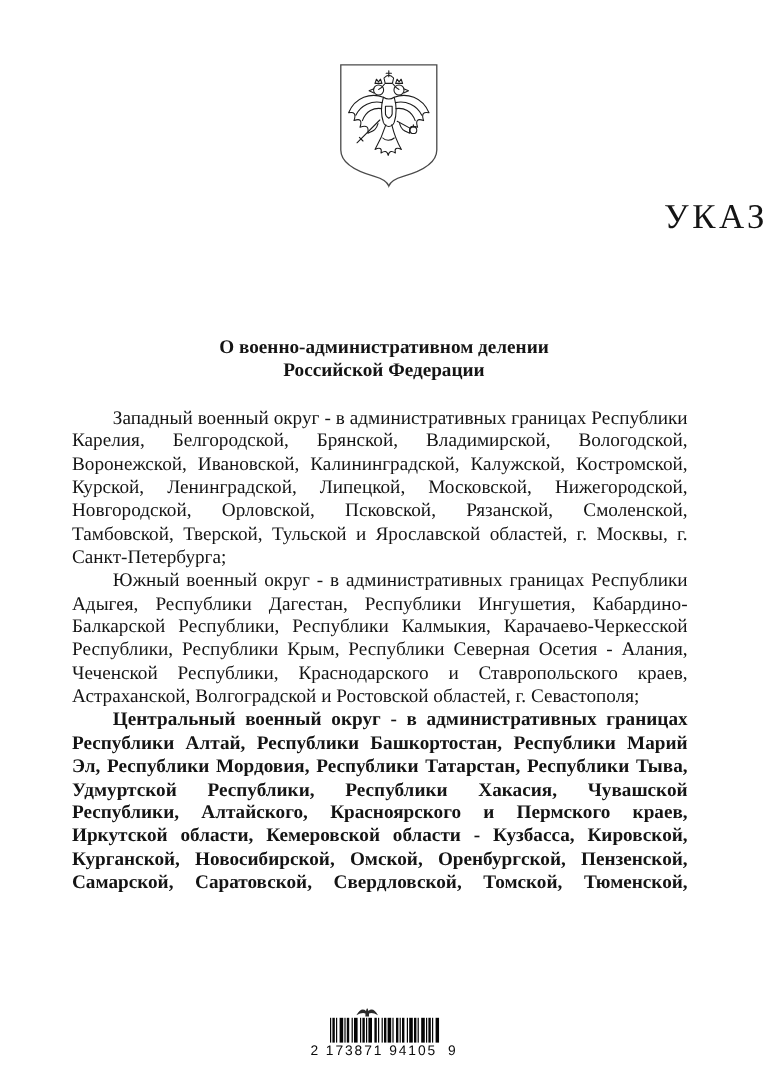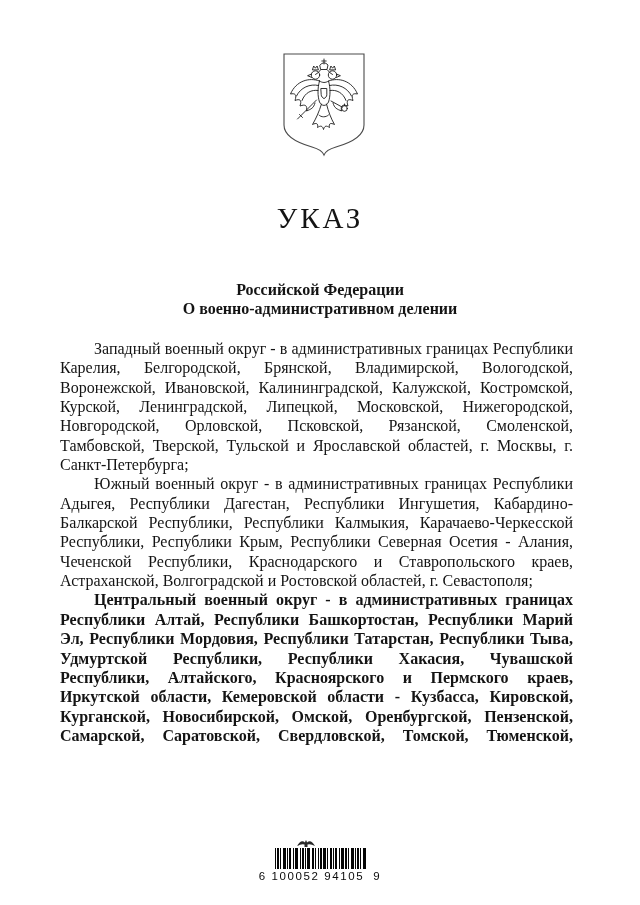--- a/index.html
+++ b/index.html
@@ -22,26 +22,25 @@
     width: 86px;
     height: 104px;
   }
 
   
   .decree-title {
     position: absolute;
     left: 0;
     top: 166px;
     width: 100%;
-    text-align: center;
+    text-align: right;
     font-size: 29px;
     letter-spacing: 3px;
     line-height: 1.1;
     white-space: nowrap;
-    margin-top: 37px;
   }
 
   
   .decree-issuer {
     position: absolute;
     left: 0;
     top: 210px;
     width: 100%;
     text-align: center;
     font-size: 18px;
@@ -162,22 +161,22 @@
 
       <path d="M40.5 51 C38 59 35 65.5 31.5 71.5 C35.5 69.5 37.5 70.5 36.5 74.5 C39.5 72.5 41.5 72.5 42.5 76.5 C43.5 72.5 45.5 72.5 48.5 74.5 C47.5 70.5 49.5 69.5 53.5 71.5 C50 65.5 47.5 59 45.5 51"></path>
       <path d="M38 62 C40 64.5 45 64.5 47.5 62"></path>
     </g>
   </svg>
 
   <div class="decree-title">УКАЗ</div>
 
 
   <div class="subject">
+    <div>О военно-административном делении</div>
     <div>Российской Федерации</div>
-    <div>О военно-административном делении</div>
   </div>
 
   <div class="body-text">
       <p>Западный военный округ - в административных границах Республики Карелия, Белгородской, Брянской, Владимирской, Вологодской, Воронежской, Ивановской, Калининградской, Калужской, Костромской, Курской, Ленинградской, Липецкой, Московской, Нижегородской, Новгородской, Орловской, Псковской, Рязанской, Смоленской, Тамбовской, Тверской, Тульской и Ярославской областей, г. Москвы, г. Санкт-Петербурга;</p>
       <p>Южный военный округ - в административных границах Республики Адыгея, Республики Дагестан, Республики Ингушетия, Кабардино-Балкарской Республики, Республики Калмыкия, Карачаево-Черкесской Республики, Республики Крым, Республики Северная Осетия - Алания, Чеченской Республики, Краснодарского и Ставропольского краев, Астраханской, Волгоградской и Ростовской областей, г. Севастополя;</p>
       <p class="continued">Центральный военный округ - в административных границах Республики Алтай, Республики Башкортостан, Республики Марий Эл, Республики Мордовия, Республики Татарстан, Республики Тыва, Удмуртской Республики, Республики Хакасия, Чувашской Республики, Алтайского, Красноярского и Пермского краев, Иркутской области, Кемеровской области - Кузбасса, Кировской, Курганской, Новосибирской, Омской, Оренбургской, Пензенской, Самарской, Саратовской, Свердловской, Томской, Тюменской,</p>
     </div>
 
   <div class="barcode-block">
     <svg class="barcode-eagle" viewBox="0 0 24 11" xmlns="http://www.w3.org/2000/svg">
@@ -209,17 +208,17 @@
         <div class="bar" style="left: 66px; width: 3px;"></div>
         <div class="bar" style="left: 70px; width: 2px;"></div>
         <div class="bar" style="left: 73px; width: 1px;"></div>
         <div class="bar" style="left: 76px; width: 3px;"></div>
         <div class="bar" style="left: 80px; width: 1px;"></div>
         <div class="bar" style="left: 82px; width: 2px;"></div>
         <div class="bar" style="left: 85px; width: 1px;"></div>
         <div class="bar" style="left: 88px; width: 3px;"></div>
       </div>
     <div class="barcode-digits">
-      <span>6 100052 94105</span><span class="suffix">9</span>
+      <span>2 173871 94105</span><span class="suffix">9</span>
     </div>
   </div>
 
 </div>
 
 </body></html>

